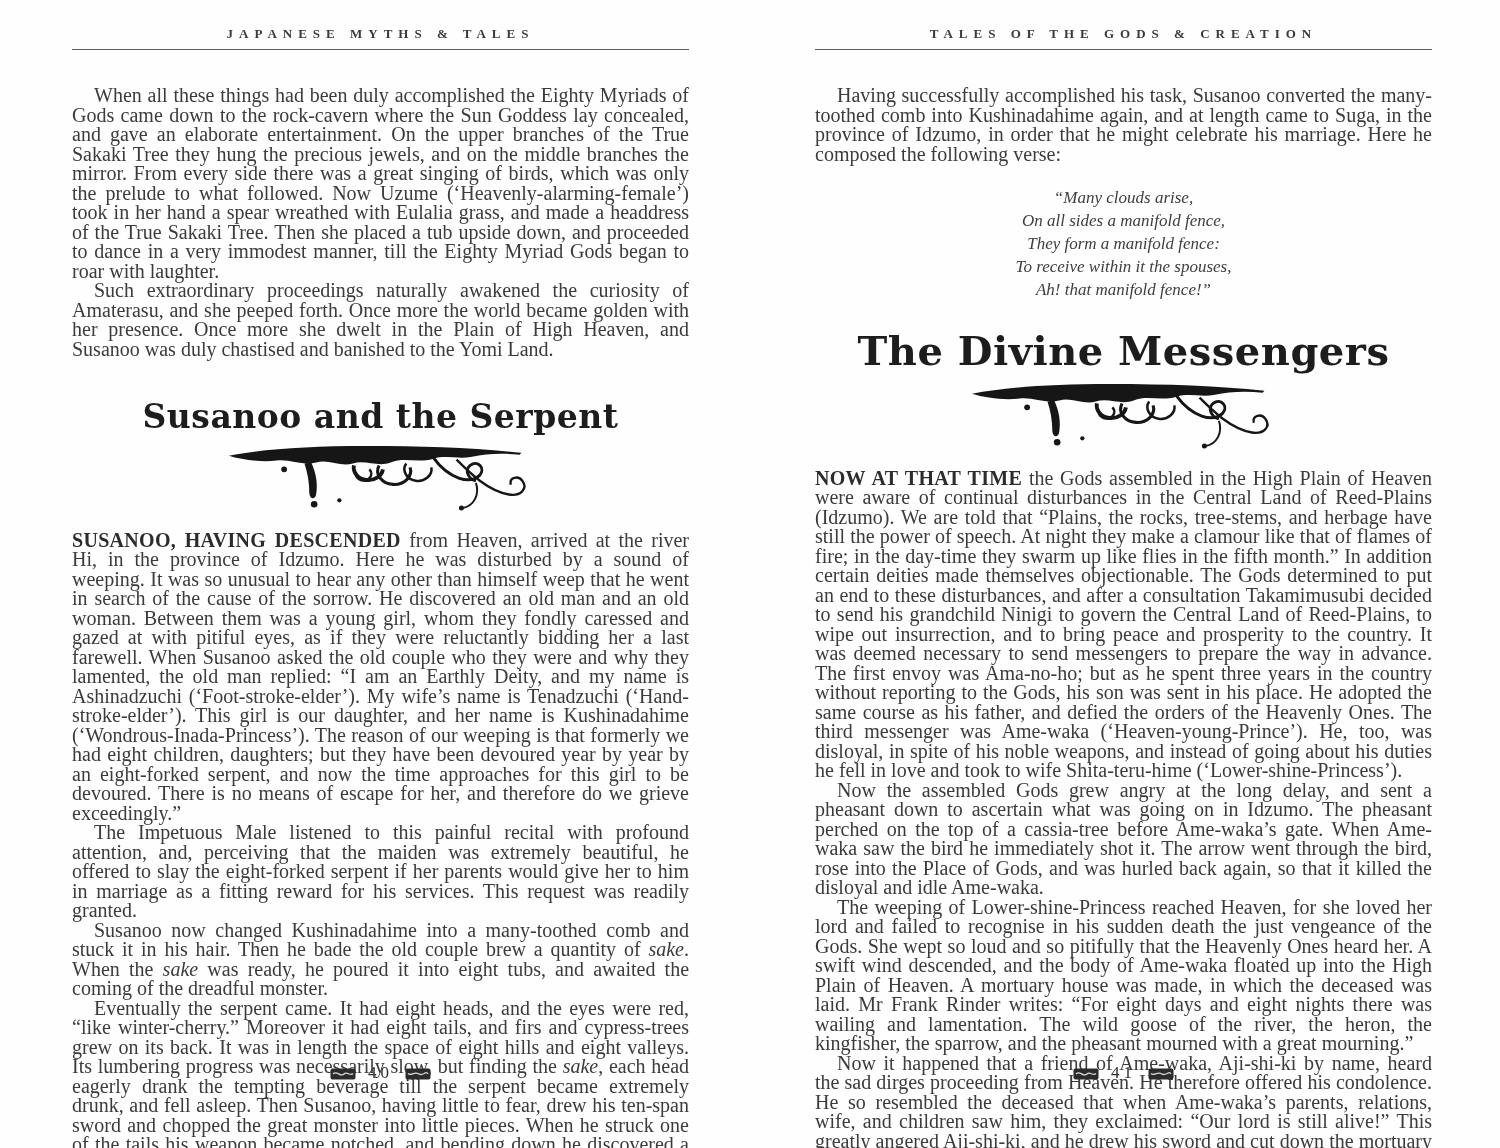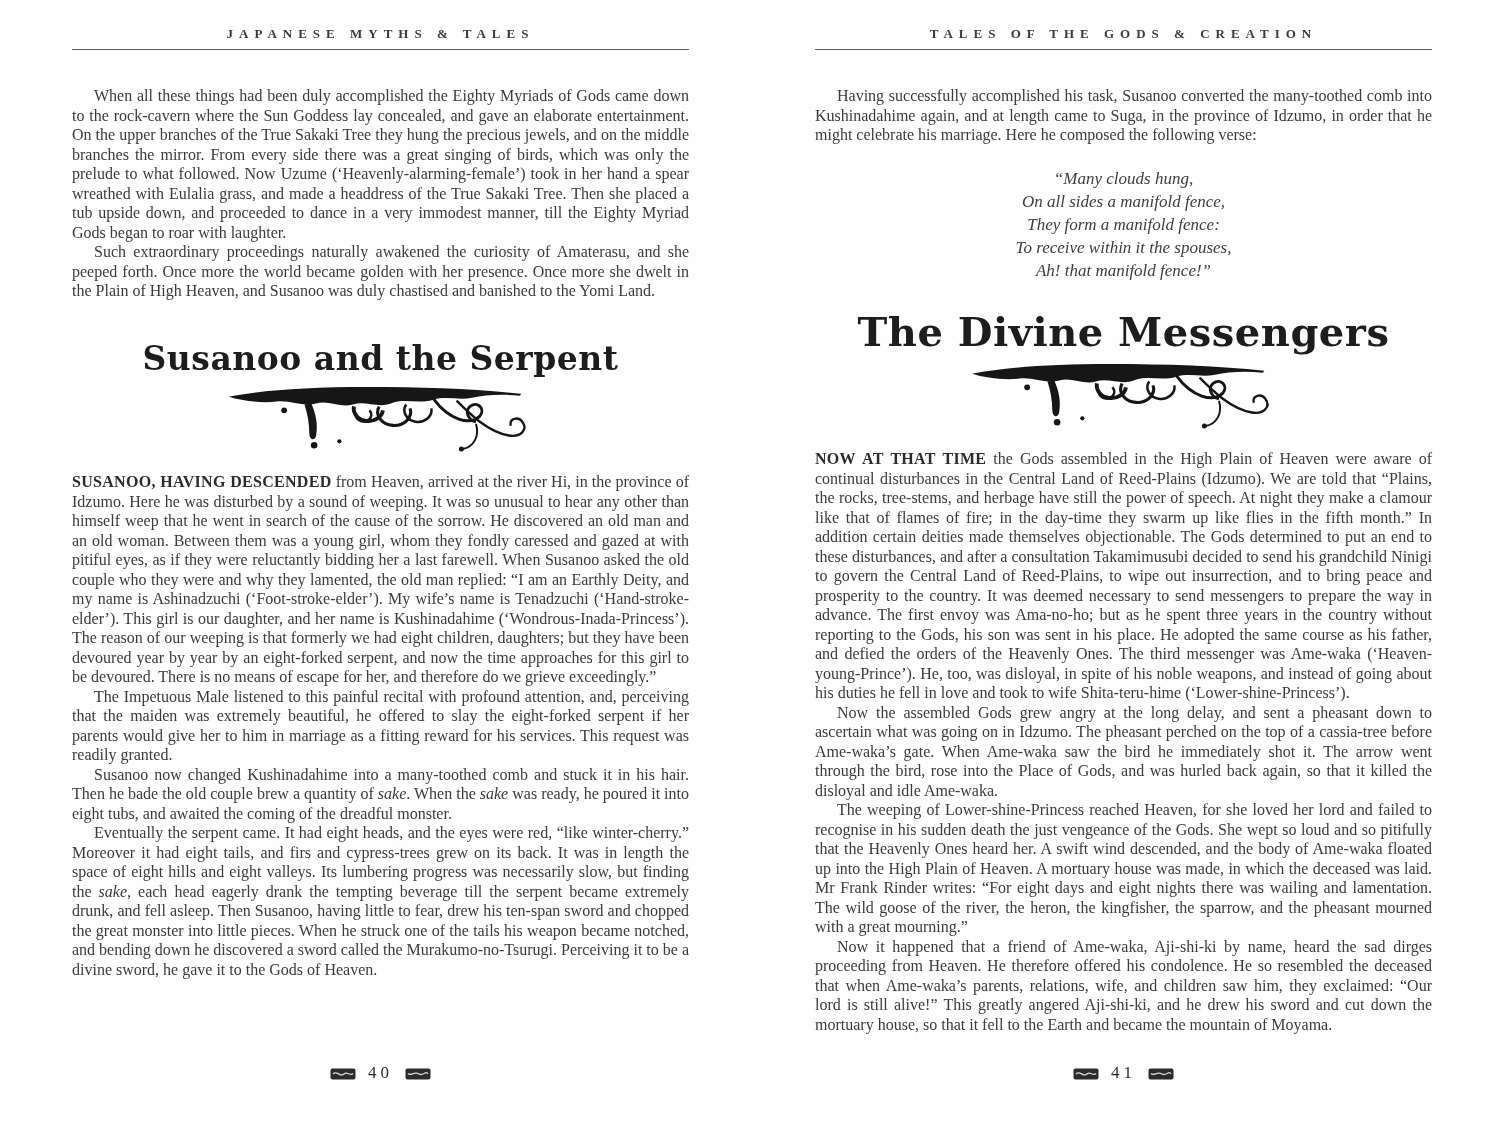--- a/index.html
+++ b/index.html
@@ -24,21 +24,21 @@
     color:#3a3a3a;
     white-space:nowrap;
   }
   .head-rule{border-top:1.5px solid #5f5f5f;margin-top:7px;height:0;}
 
   .body-block{margin-top:36px;}
   .section-body{margin-top:12px;}
   p.body-para{
     margin:0;
     text-align:justify;
-    font-size:16px;
+    font-size:20px;
     line-height:19.5px;
     color:#3b3b3b;
   }
   p.body-para.indent{text-indent:22px;}
   .seg-bold-lead{font-weight:bold;letter-spacing:0.3px;color:#2c2c2c;}
   .seg-italic{font-style:italic;}
 
   .section-heading{
     margin:40px 0 0 0;
     text-align:center;
@@ -138,21 +138,21 @@
     <header>
       <div class="running-head">TALES OF THE GODS &amp; CREATION</div>
       <div class="head-rule"></div>
     </header>
 
     <div class="body-block">
         <p class="body-para indent"><span class="seg-normal">Having successfully accomplished his task, Susanoo converted the many-toothed comb into Kushinadahime again, and at length came to Suga, in the province of Idzumo, in order that he might celebrate his marriage. Here he composed the following verse:</span></p>
       </div>
 
     <div class="verse">
-        <div class="verse-line">“Many clouds hung,</div>
+        <div class="verse-line">“Many clouds arise,</div>
         <div class="verse-line">On all sides a manifold fence,</div>
         <div class="verse-line">They form a manifold fence:</div>
         <div class="verse-line">To receive within it the spouses,</div>
         <div class="verse-line">Ah! that manifold fence!”</div>
       </div>
 
     <h1 class="section-heading">The Divine Messengers</h1>
 
     <div class="flourish">
       <svg width="310" height="80" viewBox="0 0 320 80">

